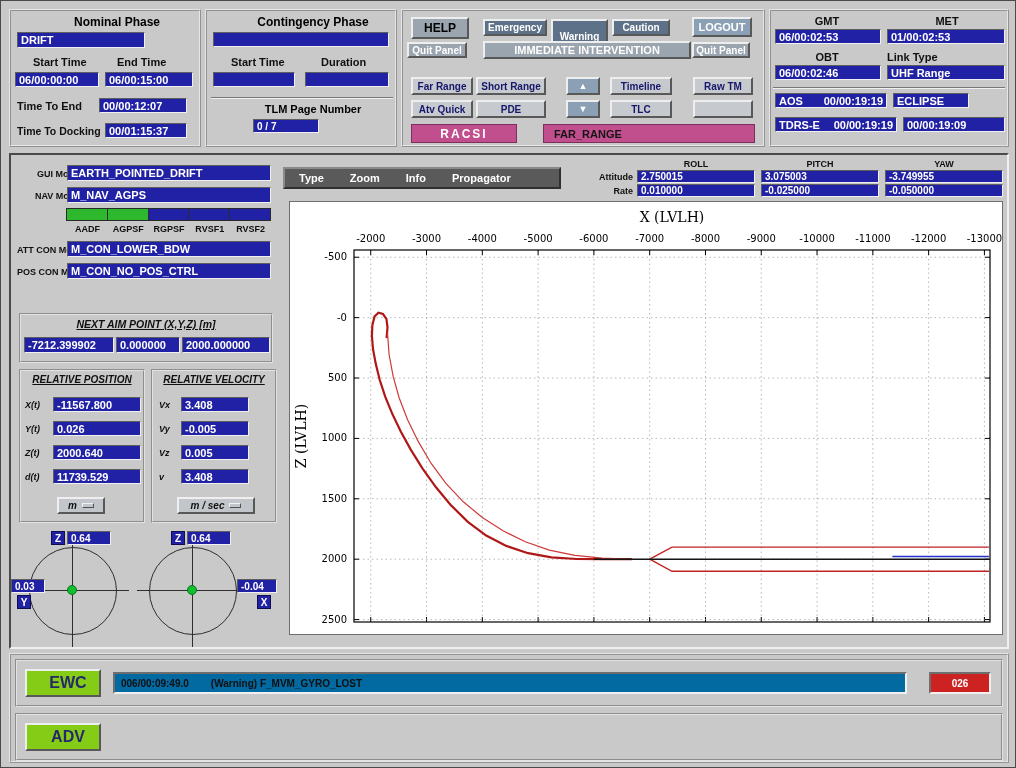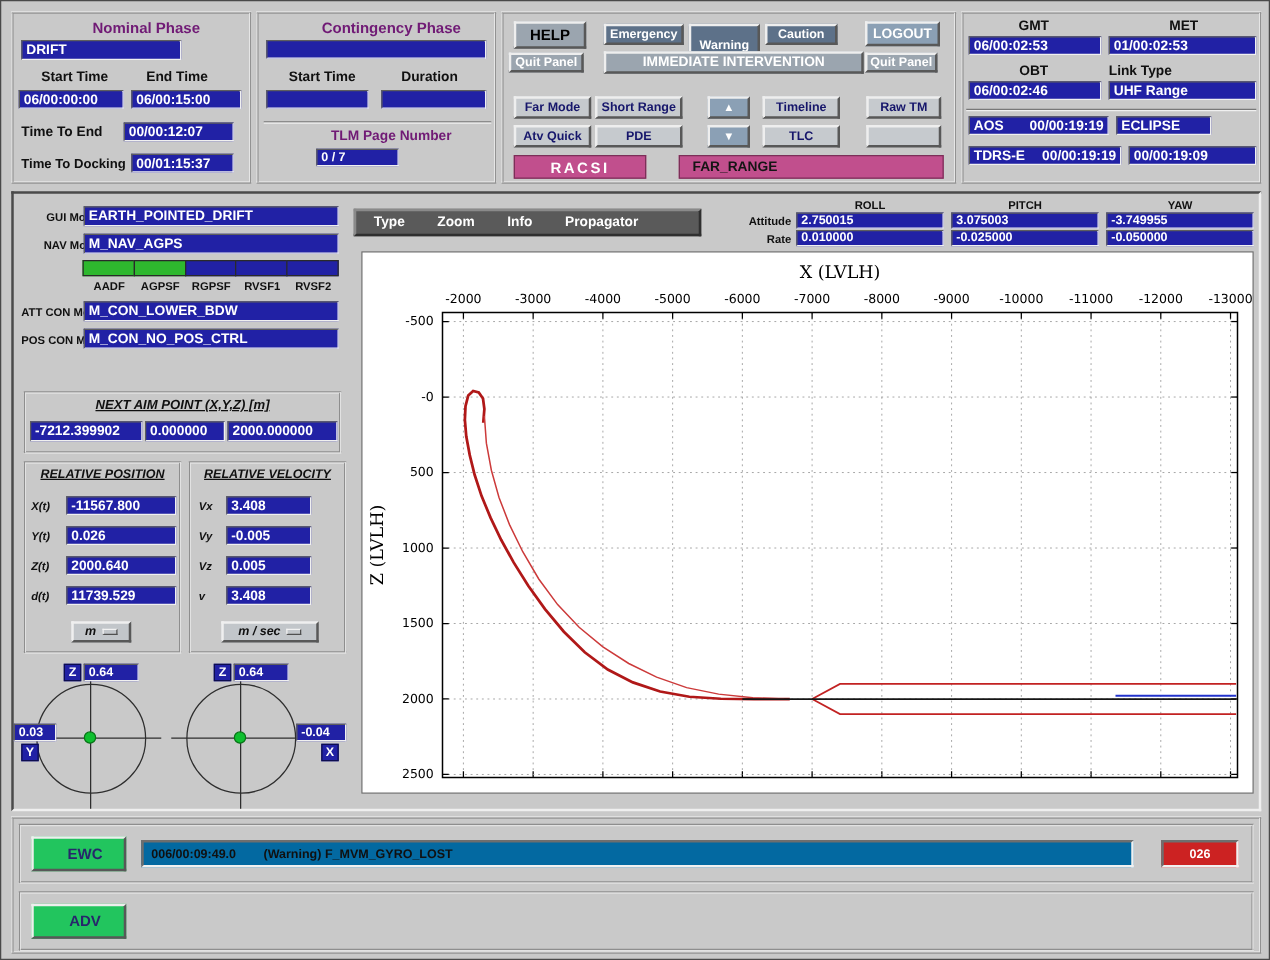--- a/index.html
+++ b/index.html
@@ -1,20 +1,20 @@
 <!DOCTYPE html>
 <html><head>
 <meta charset="utf-8">
 <style>
   * { margin:0; padding:0; box-sizing:border-box; }
   body { background:#7e7e7e; font-family:"Liberation Sans", sans-serif; }
   #app { position:relative; width:1016px; height:768px; background:#c9c9c9; border:1px solid #4a4a4a; overflow:hidden; }
   .panel { position:absolute; background:#c9c9c9; border:2px ridge #e6e6e6; }
   .lbl { position:absolute; font-weight:bold; color:#101010; font-size:11px; white-space:nowrap; }
-  .ptitle { position:absolute; left:0; right:0; text-align:center; font-weight:bold; font-size:12px; color:#701a75;padding-left:24px; }
+  .ptitle { position:absolute; left:0; right:0; text-align:center; font-weight:bold; font-size:12px; color:#000000;padding-left:24px; }
   .val { position:absolute; background:#2121a5; color:#fff; font-weight:bold; font-size:11px; line-height:14px; padding:0 3px;
          border:1px solid; border-color:#5e5e5e #f0f0f0 #f0f0f0 #5e5e5e; white-space:nowrap; overflow:hidden; }
   .val2 { display:flex; justify-content:space-between; align-items:center; }
   .btn { position:absolute; display:flex; align-items:center; justify-content:center; font-weight:bold; font-size:11px;
          border:2px solid; border-color:#eeeeee #585858 #585858 #eeeeee; background:#c6cace; color:#16166b;
          cursor:pointer; white-space:nowrap; }
   .btn-slate { background:#5d7189; color:#fff; }
   .btn-mid   { background:#9ba5af; color:#fff; }
   .btn-lslate{ background:#8ba0b5; color:#fff; }
   .btn-help  { background:#9ba5af; color:#000; font-size:12px; }
@@ -40,21 +40,21 @@
               border:2px solid; border-color:#8a8a8a #2f2f2f #2f2f2f #8a8a8a; }
   .menu-item { color:#fff; font-weight:bold; font-size:11px; cursor:pointer; }
   .mini { font-size:9px; }
   .plotbox { position:absolute; background:#ffffff; border:1px solid #6e6e6e; }
   .msgfield { position:absolute; background:#0369a1; border:2px solid; border-color:#6e6e6e #f0f0f0 #f0f0f0 #6e6e6e;
               display:flex; align-items:center; font-size:10px; font-weight:bold; color:#101010; padding:0 6px; overflow:hidden;text-align:center; }
   .msgfield .t { margin-right:22px; }
   .alertcount { position:absolute; background:#cc2222; color:#fff; font-size:10px; font-weight:bold;
                 display:flex; align-items:center; justify-content:center;
                 border:2px solid; border-color:#6e6e6e #f0f0f0 #f0f0f0 #6e6e6e; }
-  .bigbtn { font-size:12px; color:#27276b; background:#22c55e;padding-left:10px; }
+  .bigbtn { font-size:16px; color:#27276b; background:#84cc16;padding-left:10px; }
 </style>
 </head>
 <body>
 
 <div id="app">
 
   <div class="panel" style="left:8px;top:8px;width:192px;height:138px;">
     <div class="ptitle" style="top:4px;">Nominal Phase</div>
     <div class="val" style="left:6px;top:21px;width:128px;height:16px;">DRIFT</div>
     <div class="lbl" style="left:22px;top:45px;">Start Time</div>
@@ -83,21 +83,21 @@
     <div class="btn btn-help" style="left:8px;top:6px;width:58px;height:22px;">HELP</div>
     <div class="btn btn-slate" style="left:80px;top:8px;width:64px;height:17px;font-size:10px;">Emergency</div>
     <div class="btn btn-slate" style="left:148px;top:8px;width:57px;height:35px;font-size:10px;">Warning</div>
     <div class="btn btn-slate" style="left:209px;top:8px;width:58px;height:17px;font-size:10px;">Caution</div>
     <div class="btn btn-lslate" style="left:289px;top:6px;width:60px;height:20px;">LOGOUT</div>
 
     <div class="btn btn-mid" style="left:4px;top:31px;width:60px;height:16px;font-size:10px;">Quit Panel</div>
     <div class="btn btn-mid" style="left:80px;top:30px;width:208px;height:18px;">IMMEDIATE INTERVENTION</div>
     <div class="btn btn-mid" style="left:289px;top:31px;width:58px;height:16px;font-size:10px;">Quit Panel</div>
 
-    <div class="btn" style="left:8px;top:66px;width:62px;height:18px;font-size:10px;">Far Mode</div>
+    <div class="btn" style="left:8px;top:66px;width:62px;height:18px;font-size:10px;">Far Range</div>
     <div class="btn" style="left:73px;top:66px;width:70px;height:18px;font-size:10px;">Short Range</div>
     <div class="btn btn-lslate" style="left:163px;top:66px;width:34px;height:18px;font-size:9px;">▲</div>
     <div class="btn" style="left:207px;top:66px;width:62px;height:18px;font-size:10px;">Timeline</div>
     <div class="btn" style="left:290px;top:66px;width:60px;height:18px;font-size:10px;">Raw TM</div>
 
     <div class="btn" style="left:8px;top:89px;width:62px;height:18px;font-size:10px;">Atv Quick</div>
     <div class="btn" style="left:73px;top:89px;width:70px;height:18px;font-size:10px;">PDE</div>
     <div class="btn btn-lslate" style="left:163px;top:89px;width:34px;height:18px;font-size:9px;">▼</div>
     <div class="btn" style="left:207px;top:89px;width:62px;height:18px;font-size:10px;">TLC</div>
     <div class="btn" style="left:290px;top:89px;width:60px;height:18px;"></div>

